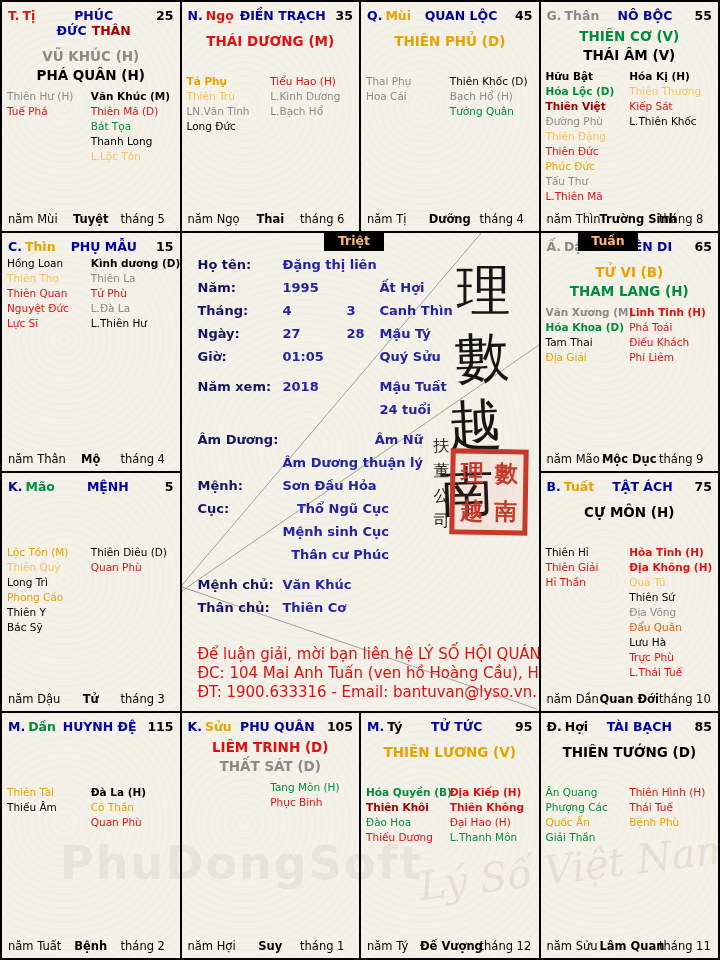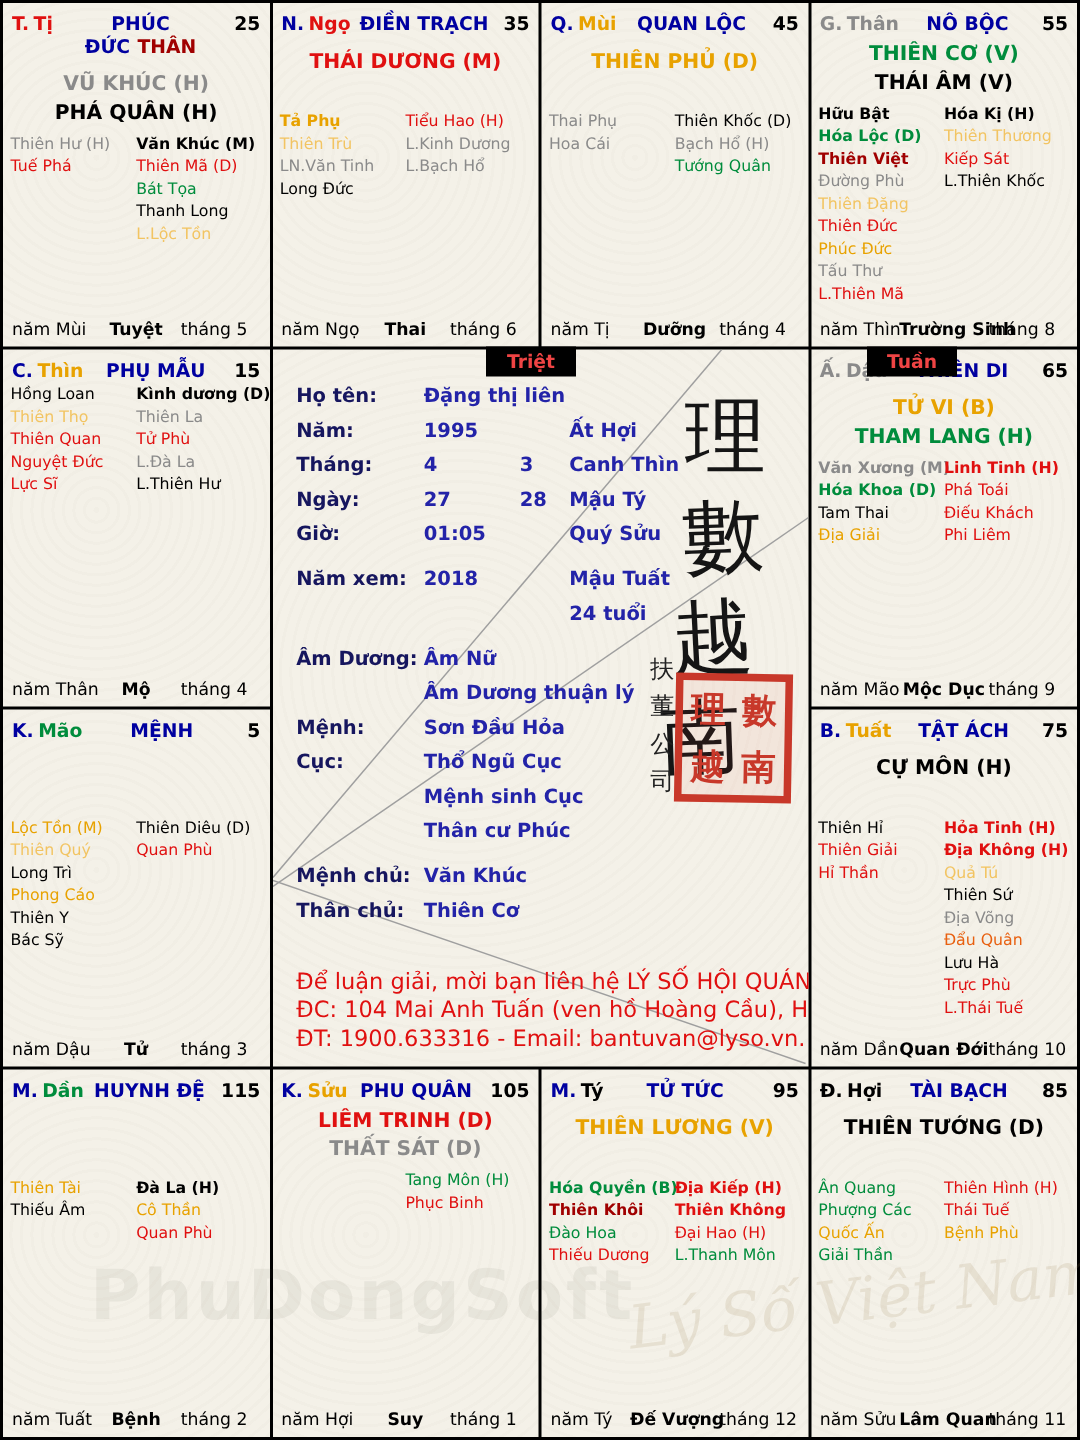--- a/index.html
+++ b/index.html
@@ -53,38 +53,38 @@
   [data-c~="b"]{font-weight:bold}
 
   
   .lines{position:absolute;inset:0;width:100%;height:100%;}
   .info{position:absolute;left:16px;top:20px;font-size:13px;font-weight:bold;z-index:2;}
   .irow{display:flex;line-height:23px;}
   .il{width:85px;color:#16165e;flex:none;}
   .iv{color:#2323a8;white-space:nowrap;}
   .w1{width:64px;flex:none;}
   .w2{width:33px;flex:none;}
-  .ivcol{display:flex;flex-direction:column;color:#2323a8;}
+  .ivcol{display:flex;flex-direction:column;color:#2323a8;text-align:right;}
   .ivcol span{white-space:nowrap;}
   .mt7{margin-top:7px}
 
   .contact{position:absolute;left:16px;top:412px;font-size:15px;font-weight:normal;color:#e01010;line-height:19px;white-space:nowrap;z-index:2;}
 
   .calli{position:absolute;left:266px;top:24px;width:72px;text-align:center;
     font-family:"DejaVu Serif","Liberation Serif",serif;font-size:54px;line-height:67px;color:#151515;z-index:1;}
   .calli div:nth-child(2){transform:translateX(-2px) rotate(-2deg)}
   .calli div:nth-child(3){transform:translateX(-9px) rotate(-3deg)}
   .calli div:nth-child(4){transform:translateX(-17px) rotate(-2deg)}
   .calli-small{position:absolute;left:252px;top:200px;font-family:"DejaVu Serif","Liberation Serif",serif;
     font-size:16px;line-height:25px;color:#222;z-index:1;text-align:center;}
   .seal{position:absolute;left:268px;top:216px;width:68px;height:76px;border:5px solid #c8382a;
     color:#c8382a;background:rgba(220,70,50,.07);display:grid;grid-template-columns:1fr 1fr;place-items:center;
     font-family:"DejaVu Serif","Liberation Serif",serif;font-size:23px;font-weight:bold;transform:rotate(1deg);z-index:3;}
 
-  .badge{position:absolute;background:#000;color:#ef4444;font-weight:bold;font-size:12.5px;
+  .badge{position:absolute;background:#000;color:#fdba74;font-weight:bold;font-size:12.5px;
     text-align:center;width:60px;height:20px;line-height:20px;z-index:6;}
   #triet{left:324px;top:231px}
   #tuan{left:578px;top:231px}
 
   .wm-left{position:absolute;left:22px;top:836px;font-size:46px;font-weight:bold;letter-spacing:2px;
     color:rgba(70,65,55,.07);z-index:4;pointer-events:none;margin-left:38px;}
   .wm-right{position:absolute;left:418px;top:844px;font-size:40px;font-style:italic;
     font-family:"DejaVu Serif","Liberation Serif",serif;color:rgba(150,120,70,.14);
     transform:rotate(-7deg);z-index:4;pointer-events:none;white-space:nowrap;}
 </style>

